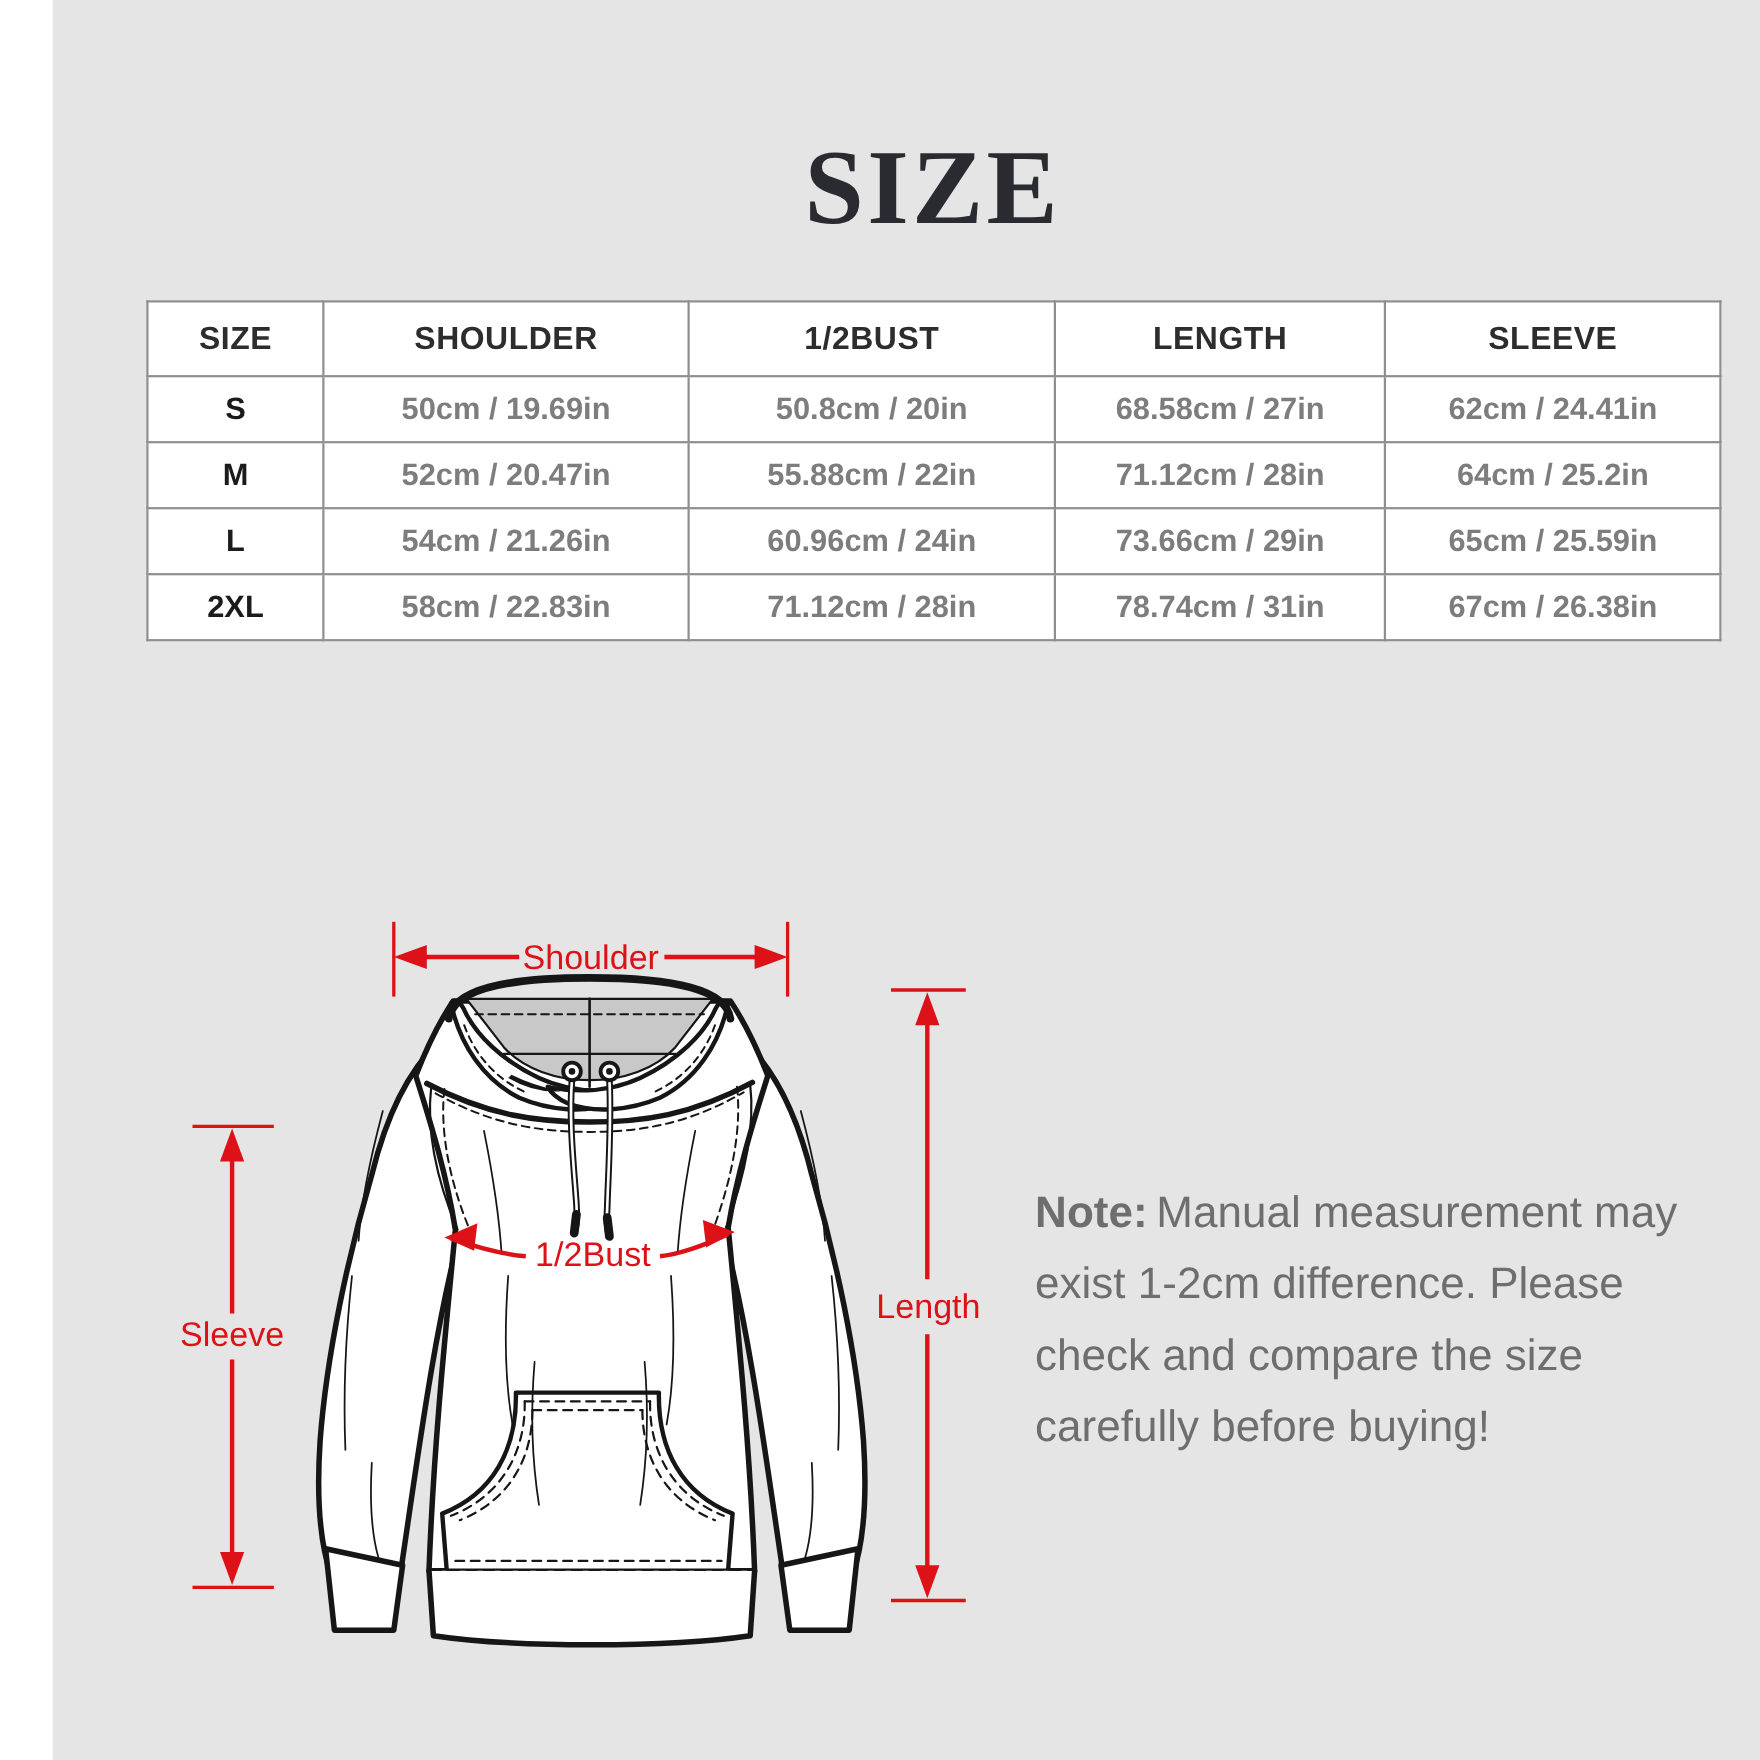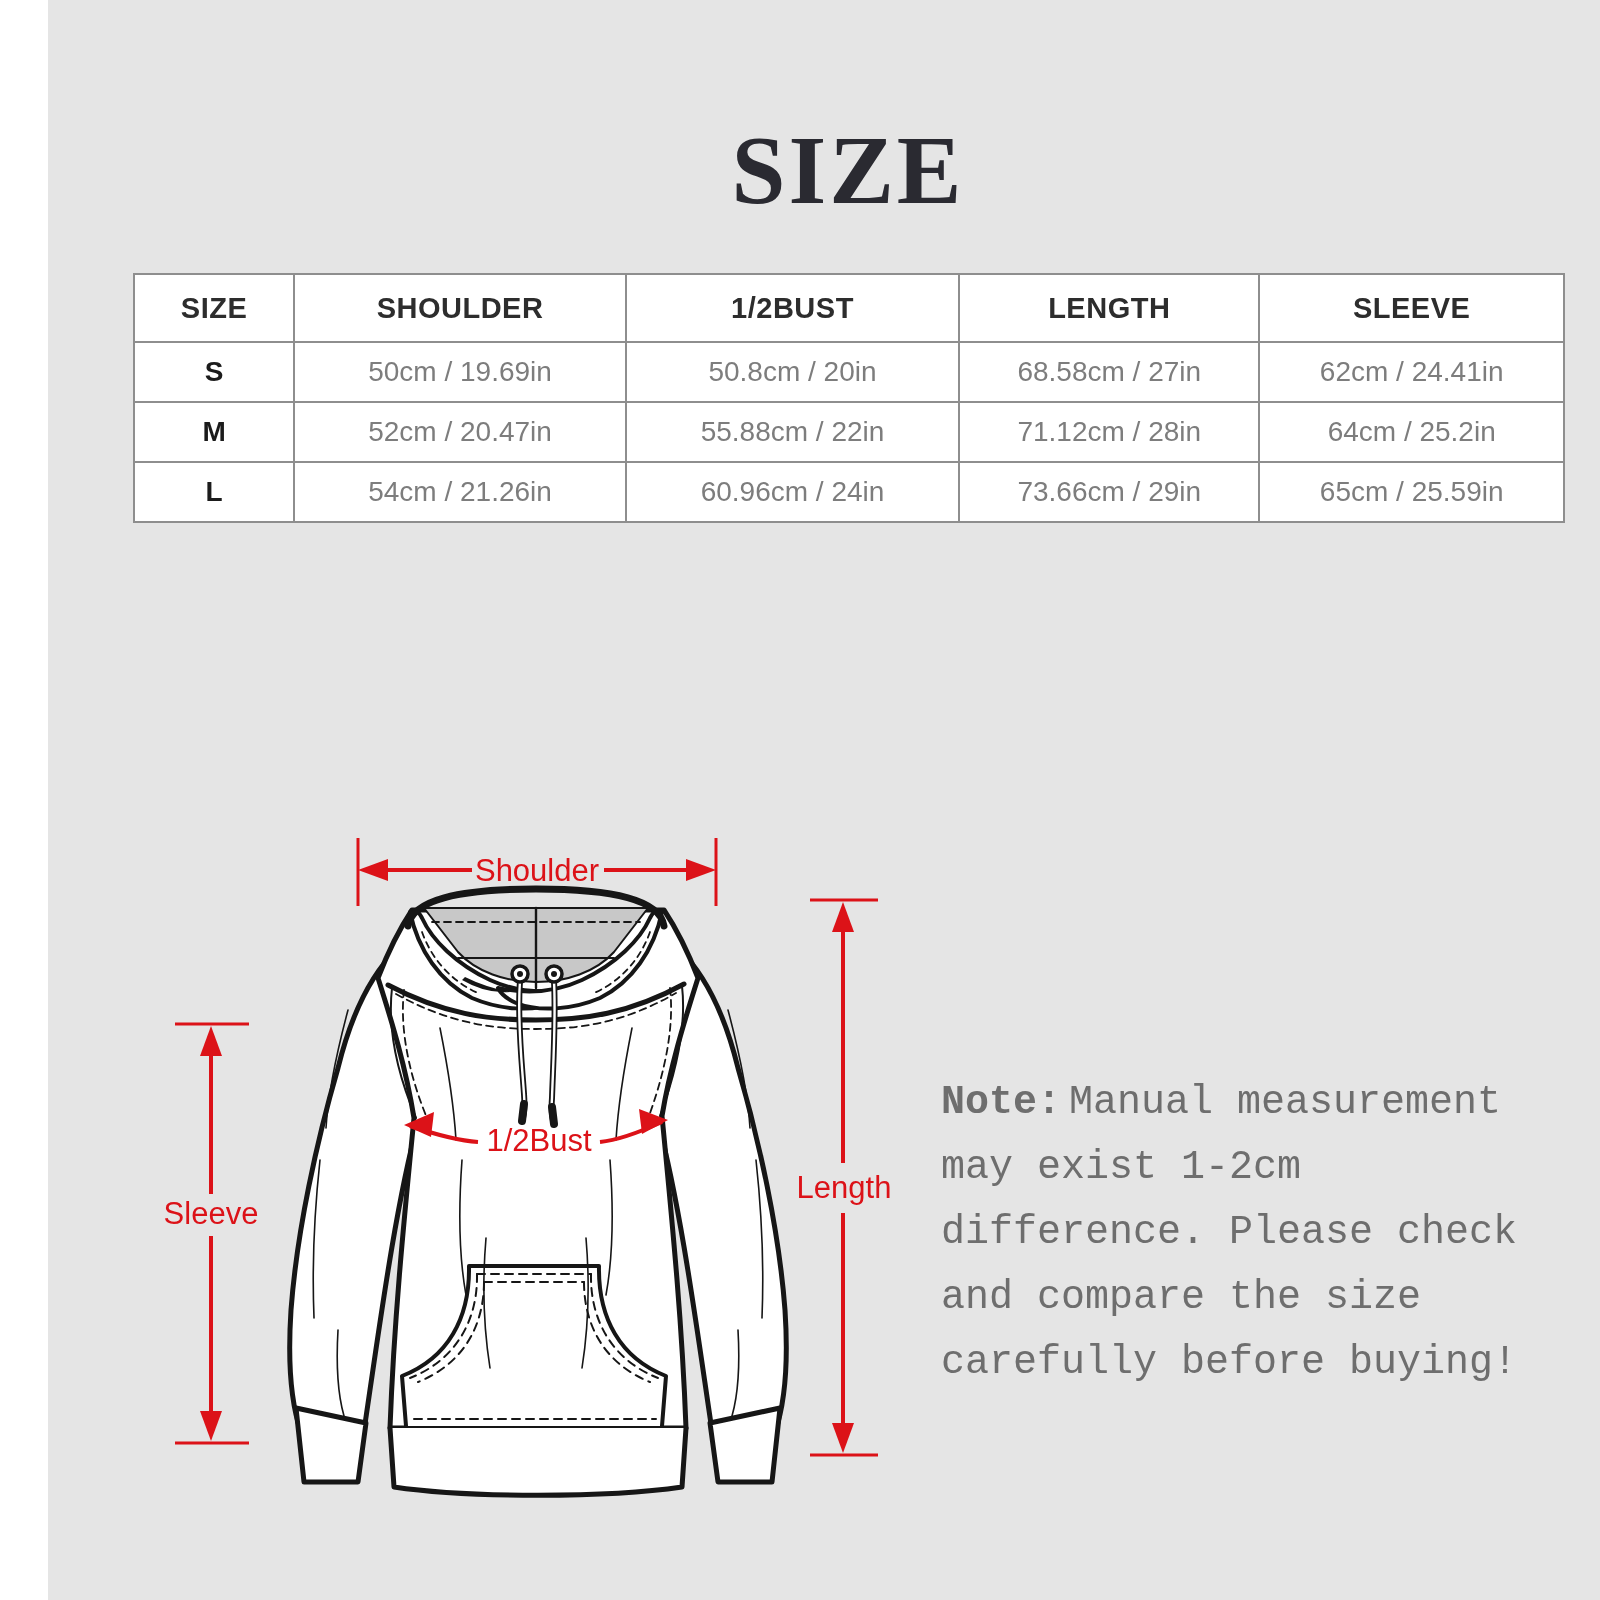--- a/index.html
+++ b/index.html
@@ -49,40 +49,39 @@
   .size-table th{
     height:68px;
     font-size:29px;
     font-weight:700;
     color:#2d2d2d;
     letter-spacing:0.5px;
   }
   .size-table td{
     height:60px;
     font-size:28px;
-    font-weight:400;
+    font-weight:700;
     color:var(--value-gray);
   }
   .size-table td.size-col{
     font-weight:700;
     color:#1b1b1b;
   }
   .diagram-svg{
     position:absolute;
     left:0;top:0;
     width:1600px;height:1600px;
   }
   .note{
     position:absolute;
     left:893px;top:1070px;
     width:600px;
     font-size:40px;
     line-height:65px;
     color:var(--note-gray);
-    font-family:Liberation Mono, monospace;
   }
   .note .note-label{
     font-weight:700;
     margin-right:8px;
   }
   .measure-label{
     font-family:"Liberation Sans", sans-serif;
     font-size:31px;
     fill:var(--accent);
   }
@@ -125,20 +124,27 @@
         <td>55.88cm / 22in</td>
         <td>71.12cm / 28in</td>
         <td>64cm / 25.2in</td>
       </tr>
       <tr>
         <td class="size-col">L</td>
         <td>54cm / 21.26in</td>
         <td>60.96cm / 24in</td>
         <td>73.66cm / 29in</td>
         <td>65cm / 25.59in</td>
+      </tr>
+      <tr>
+        <td class="size-col">2XL</td>
+        <td>58cm / 22.83in</td>
+        <td>71.12cm / 28in</td>
+        <td>78.74cm / 31in</td>
+        <td>67cm / 26.38in</td>
       </tr>
     </tbody>
   </table>
 
   <svg class="diagram-svg" viewBox="0 0 1600 1600" aria-hidden="true">
 
     <g stroke="var(--line)" fill="none" stroke-linecap="round" stroke-linejoin="round">
 
       <path fill="#ffffff" stroke-width="5" d="M350,948 C322,975 303,1015 290,1068 C269,1140 249,1230 243,1310 C240,1356 241,1398 253,1432 L317,1424 C331,1330 347,1208 370,1122 C363,1060 352,1005 344,986 C342,972 346,958 350,948 Z"></path>
       <path fill="#ffffff" stroke-width="5" d="M630,948 C658,975 677,1015 690,1068 C711,1140 731,1230 737,1310 C740,1356 739,1398 727,1432 L663,1424 C649,1330 633,1208 610,1122 C617,1060 628,1005 636,986 C638,972 634,958 630,948 Z"></path>

